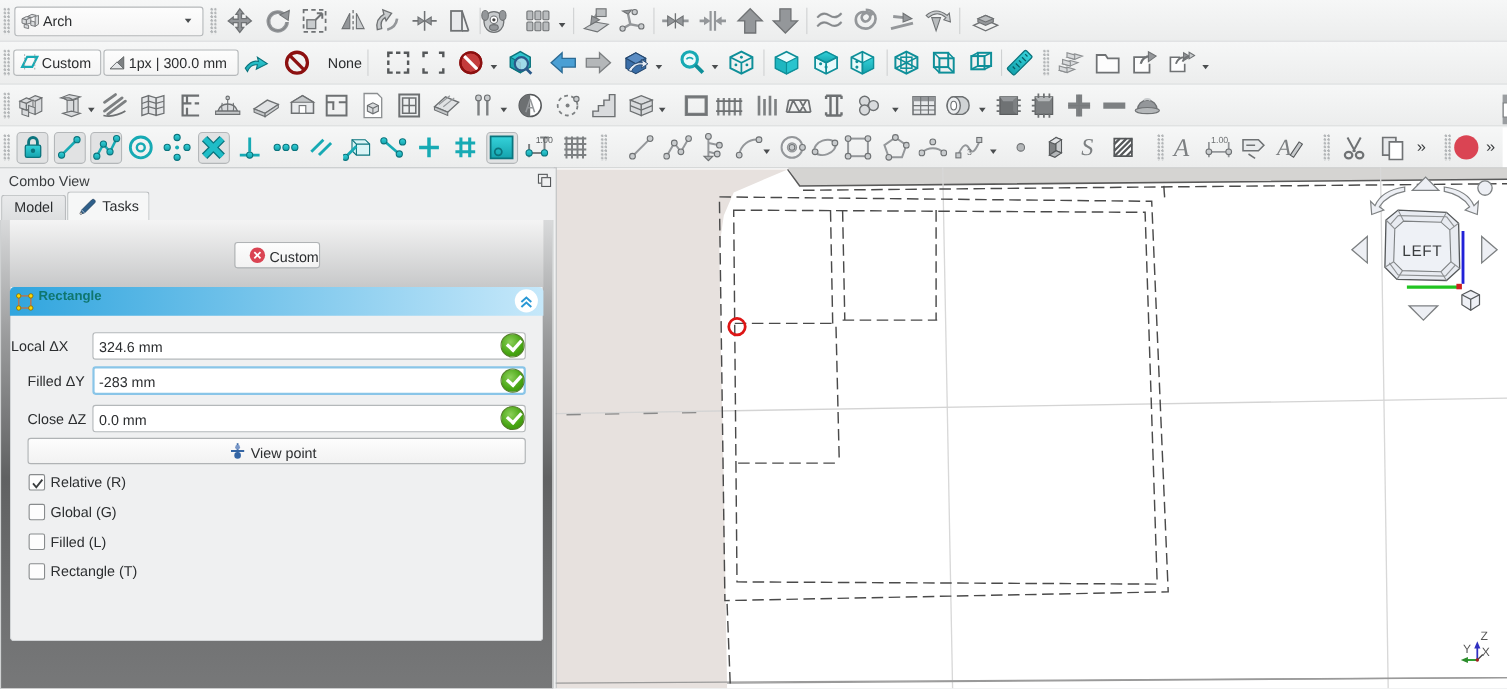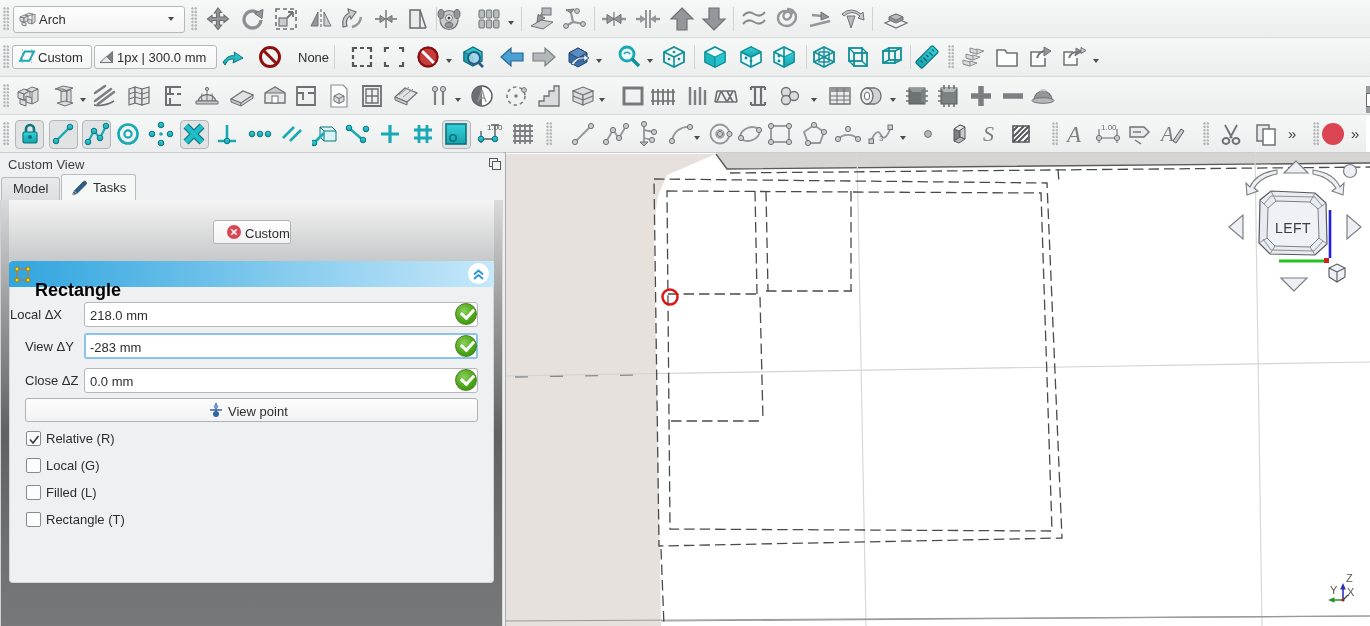--- a/index.html
+++ b/index.html
@@ -55,21 +55,21 @@
 
 <div class="lbl" style="left:1288px;top:125px;font-size:15px;color:#3a3d3f">»</div>
 <div class="lbl" style="left:1351px;top:125px;font-size:15px;color:#3a3d3f">»</div>
 <div class="abs" style="left:1322px;top:123px;width:22px;height:22px;border-radius:50%;background:#da4453"></div>
 
 <div class="abs" style="left:1366px;top:86px;width:4px;height:27px;background:#9a9da0"></div>
 <div class="abs" style="left:1366px;top:93px;width:5px;height:14px;background:#fff;border:1px solid #6a6d6f"></div>
 <div class="abs" style="left:1366px;top:116px;width:4px;height:37px;background:#fff"></div>
 
 <div class="abs" style="left:0;top:152px;width:503px;height:48px;background:#eff0f1;border-top:1px solid #c8cacb"></div>
-<div class="lbl" style="left:8px;top:157px;color:#3b3e40">Custom View</div>
+<div class="lbl" style="left:8px;top:157px;color:#3b3e40">Combo View</div>
 <div class="abs" style="left:489px;top:158px;width:9px;height:9px;border:1px solid #55585a"></div>
 <div class="abs" style="left:492px;top:161px;width:9px;height:9px;border:1px solid #55585a;background:#eff0f1"></div>
 
 <div class="abs" style="left:1px;top:177px;width:59px;height:23px;background:linear-gradient(#e9eaeb,#dddfe0);border:1px solid #b9bcbe;border-bottom:none;border-radius:3px 3px 0 0"></div>
 <div class="lbl" style="left:13px;top:181px">Model</div>
 <div class="abs" style="left:61px;top:174px;width:75px;height:26px;background:#f6f7f7;border:1px solid #b9bcbe;border-bottom:none;border-radius:3px 3px 0 0"></div>
 <div class="lbl" style="left:93px;top:180px">Tasks</div>
 <svg class="abs" style="left:70px;top:178px" width="20" height="20" viewBox="0 0 20 20">
       <path d="M3 16.5l1.2-3.6 9.1-9.1c.8-.8 2-.8 2.7 0 .8.8.8 2 0 2.7l-9.1 9.1z" fill="#2e5f8a" stroke="#1d3f5d" stroke-width=".7"></path>
       <path d="M4.2 12.9l2.6 2.6" stroke="#fff" stroke-width=".6"></path>
@@ -90,30 +90,30 @@
 
 <div class="abs" style="left:9px;top:261px;width:485px;height:322px;background:#eff0f1;border-radius:0 0 4px 4px;border:1px solid #d2d5d7;border-top:none"></div>
 <div class="abs" style="left:9px;top:261px;width:485px;height:26px;background:linear-gradient(90deg,#30a5de,#c6e8fa);border-radius:4px 4px 0 0"></div>
 <svg class="abs" style="left:14px;top:266px" width="17" height="17" viewBox="0 0 17 17">
       <rect x="3" y="3" width="11" height="11" fill="none" stroke="#b07858" stroke-width="1.4"></rect>
       <circle cx="3" cy="3" r="2" fill="#ffd800" stroke="#907000" stroke-width=".8"></circle>
       <circle cx="14" cy="3" r="2" fill="#ffd800" stroke="#907000" stroke-width=".8"></circle>
       <circle cx="3" cy="14" r="2" fill="#ffd800" stroke="#907000" stroke-width=".8"></circle>
       <circle cx="14" cy="14" r="2" fill="#ffd800" stroke="#907000" stroke-width=".8"></circle>
     </svg>
-<div class="lbl" style="left:35px;top:280px;font-weight:bold;color:#000000;font-size:18px">Rectangle</div>
+<div class="lbl" style="left:35px;top:262px;font-weight:bold;color:#0f766e;font-size:12px">Rectangle</div>
 <div class="abs" style="left:468px;top:263px;width:21px;height:21px;border-radius:50%;background:#fff"></div>
 <svg class="abs" style="left:468px;top:263px" width="21" height="21">
       <path d="M6 11.5l4.5-4 4.5 4M6 16l4.5-4 4.5 4" fill="none" stroke="#2a98d5" stroke-width="1.8"></path>
     </svg>
 
 <div class="lbl" style="left:10px;top:307px">Local ΔX</div>
 <div class="abs" style="left:84px;top:302px;width:394px;height:25px;background:#fff;border:1px solid #b4b8ba;border-radius:3px"></div>
-<div class="lbl" style="left:90px;top:308px">218.0 mm</div>
-<div class="lbl" style="left:25px;top:339px">View ΔY</div>
+<div class="lbl" style="left:90px;top:308px">324.6 mm</div>
+<div class="lbl" style="left:25px;top:339px">Filled ΔY</div>
 <div class="abs" style="left:84px;top:333px;width:394px;height:26px;background:#fff;border:2px solid #89c5e8;border-radius:3px"></div>
 <div class="lbl" style="left:90px;top:340px">-283 mm</div>
 <div class="lbl" style="left:25px;top:373px">Close ΔZ</div>
 <div class="abs" style="left:84px;top:368px;width:394px;height:25px;background:#fff;border:1px solid #b4b8ba;border-radius:3px"></div>
 <div class="lbl" style="left:90px;top:374px">0.0 mm</div>
 
 <div class="gc" style="left:455px;top:303px"></div>
 <div class="gc" style="left:455px;top:335px"></div>
 <div class="gc" style="left:455px;top:369px"></div>
 
@@ -125,21 +125,21 @@
     </svg>
 <div class="lbl" style="left:228px;top:404px">View point</div>
 
 <div class="cb" style="left:26px;top:431px">
       <svg width="15" height="15">
         <path d="M3 7.5l3 3.5 5.5-7" fill="none" stroke="#3a3d3f" stroke-width="1.7"></path>
       </svg>
     </div>
 <div class="lbl" style="left:46px;top:431px">Relative (R)</div>
 <div class="cb" style="left:26px;top:458px"></div>
-<div class="lbl" style="left:46px;top:458px">Local (G)</div>
+<div class="lbl" style="left:46px;top:458px">Global (G)</div>
 <div class="cb" style="left:26px;top:485px"></div>
 <div class="lbl" style="left:46px;top:485px">Filled (L)</div>
 <div class="cb" style="left:26px;top:512px"></div>
 <div class="lbl" style="left:46px;top:512px">Rectangle (T)</div>
 <style>
 .gc{position:absolute;width:22px;height:22px;border-radius:50%;background:radial-gradient(circle at 8px 7px,#8cd05a,#46a411 60%,#3a8c0e);border:1px solid #567d2e}
 .gc::after{content:"";position:absolute;left:4.5px;top:4px;width:10px;height:6px;border-left:3px solid #fff;border-bottom:3px solid #fff;transform:rotate(-48deg)}
 .cb{position:absolute;width:15px;height:15px;background:#fdfdfd;border:1px solid #888b8d;border-radius:2px}
 .cb svg{position:absolute;left:0;top:0}
 </style>

